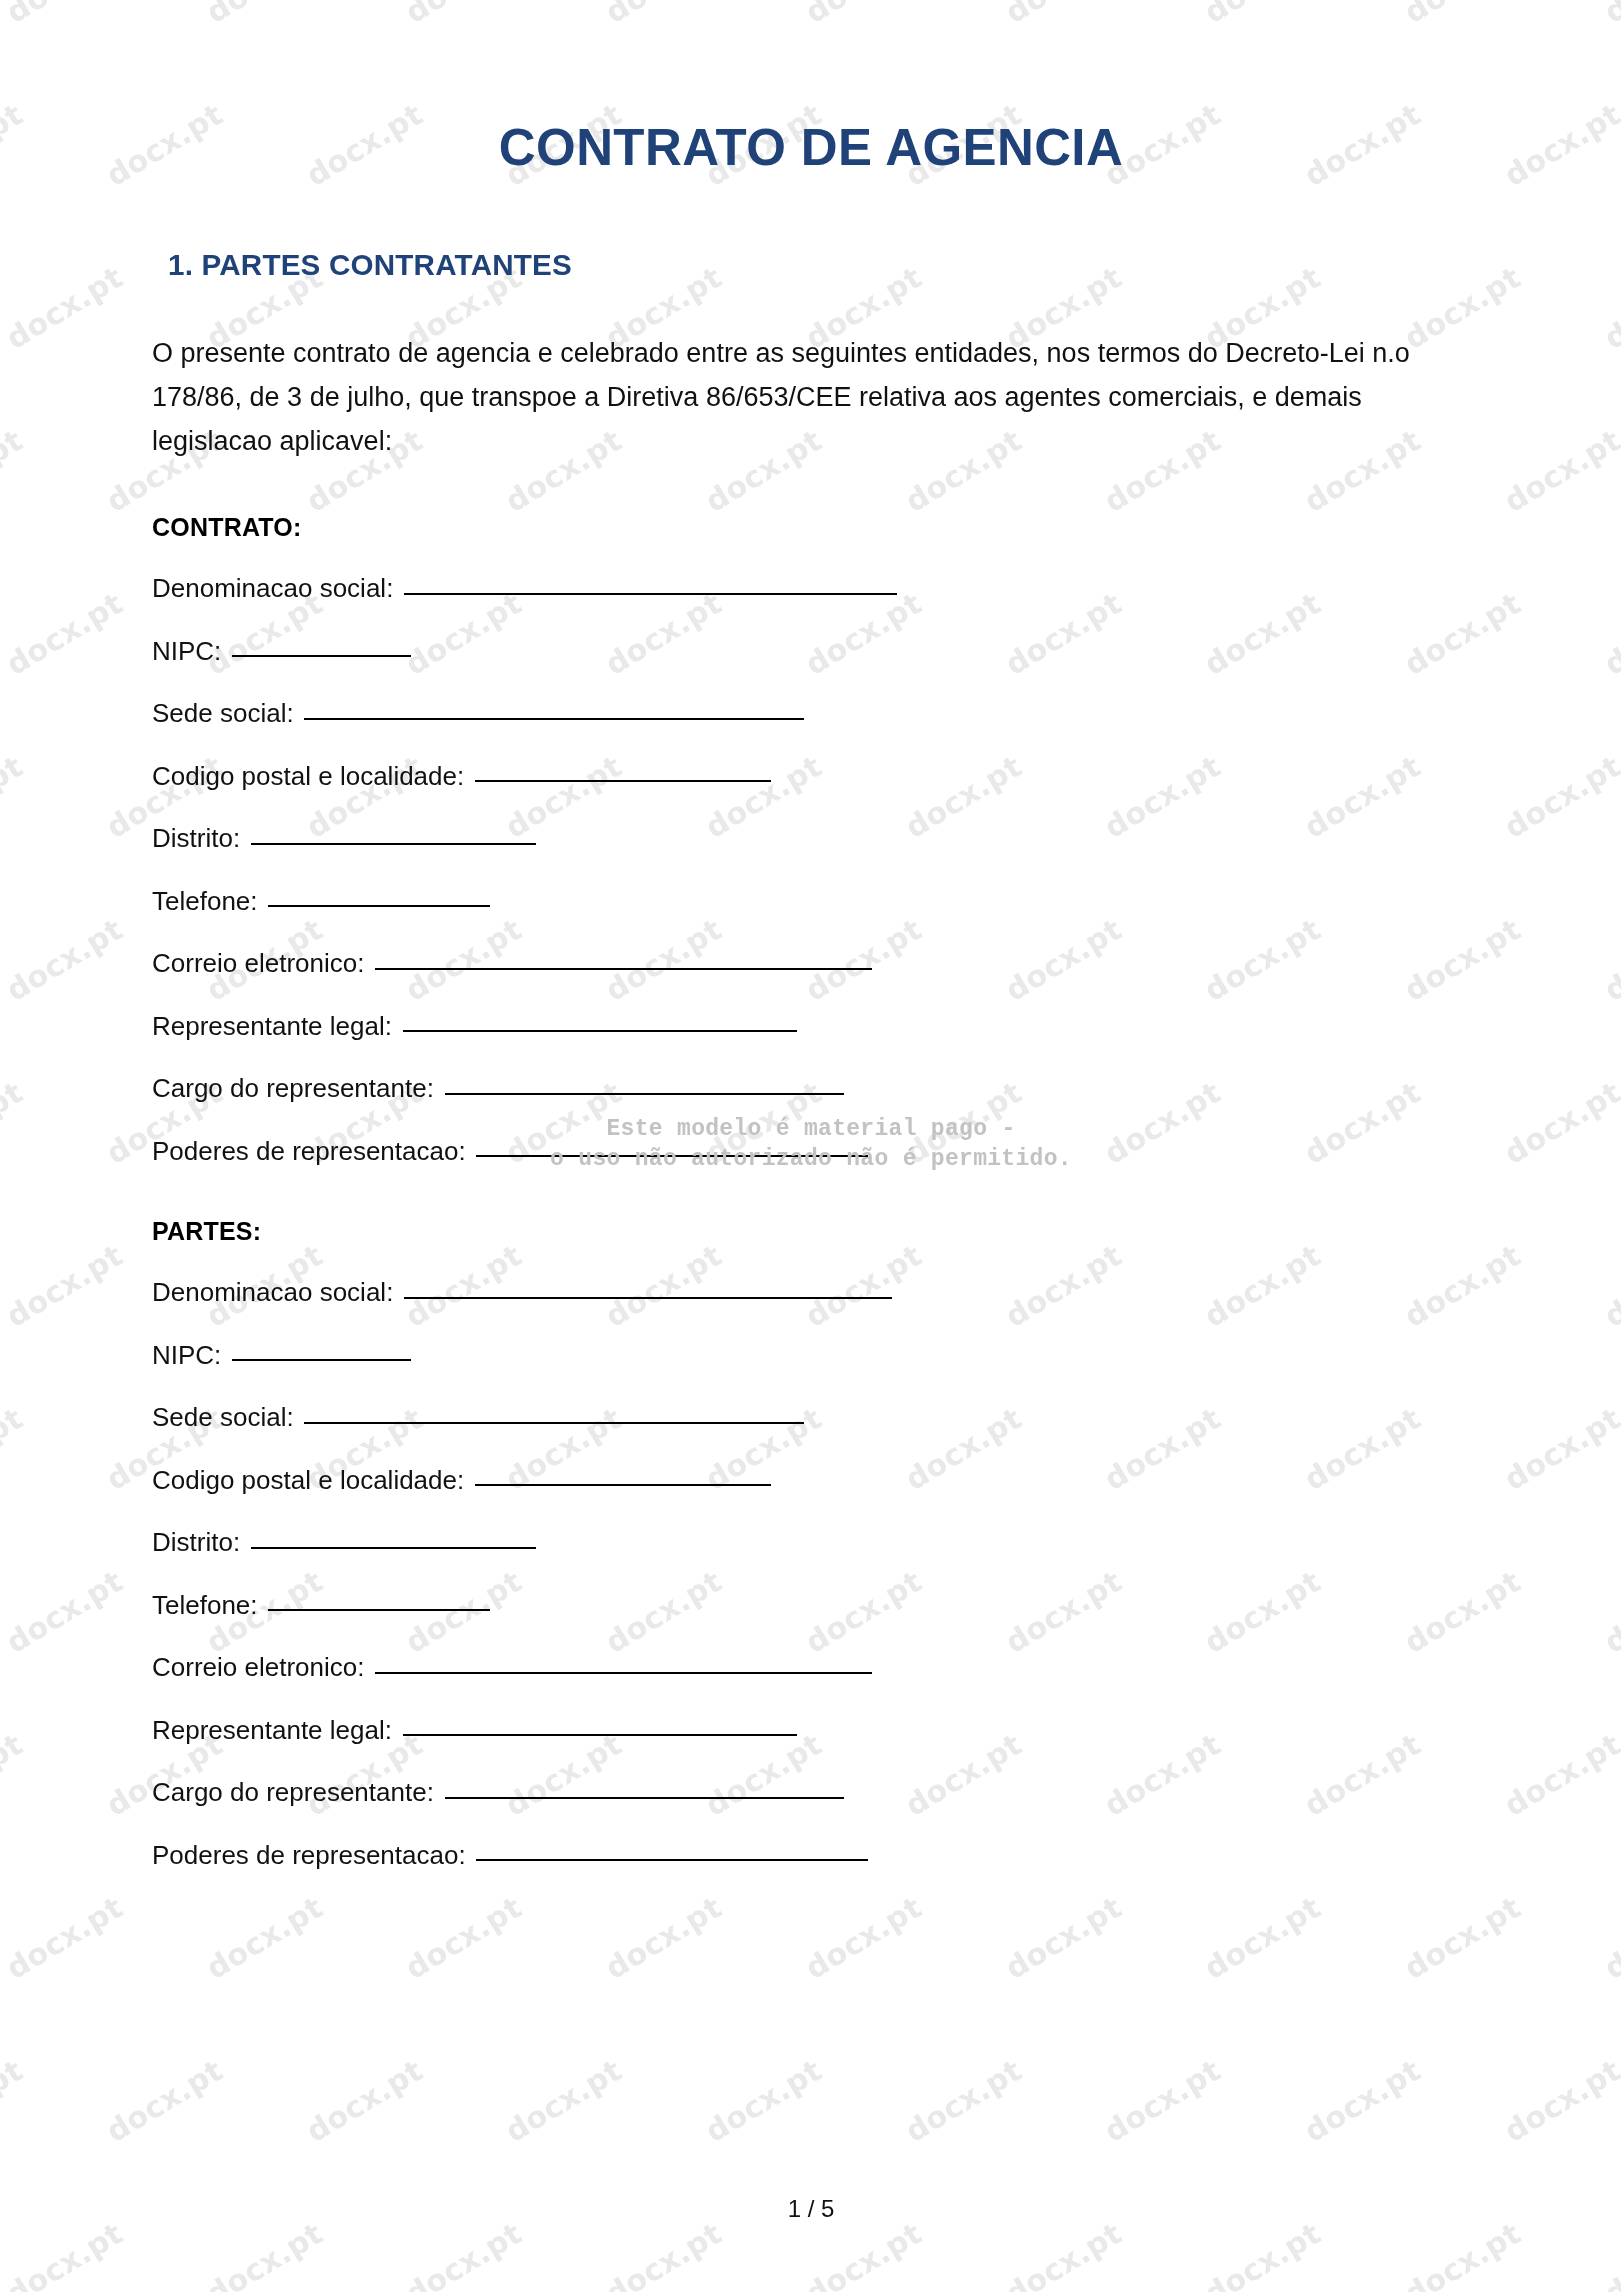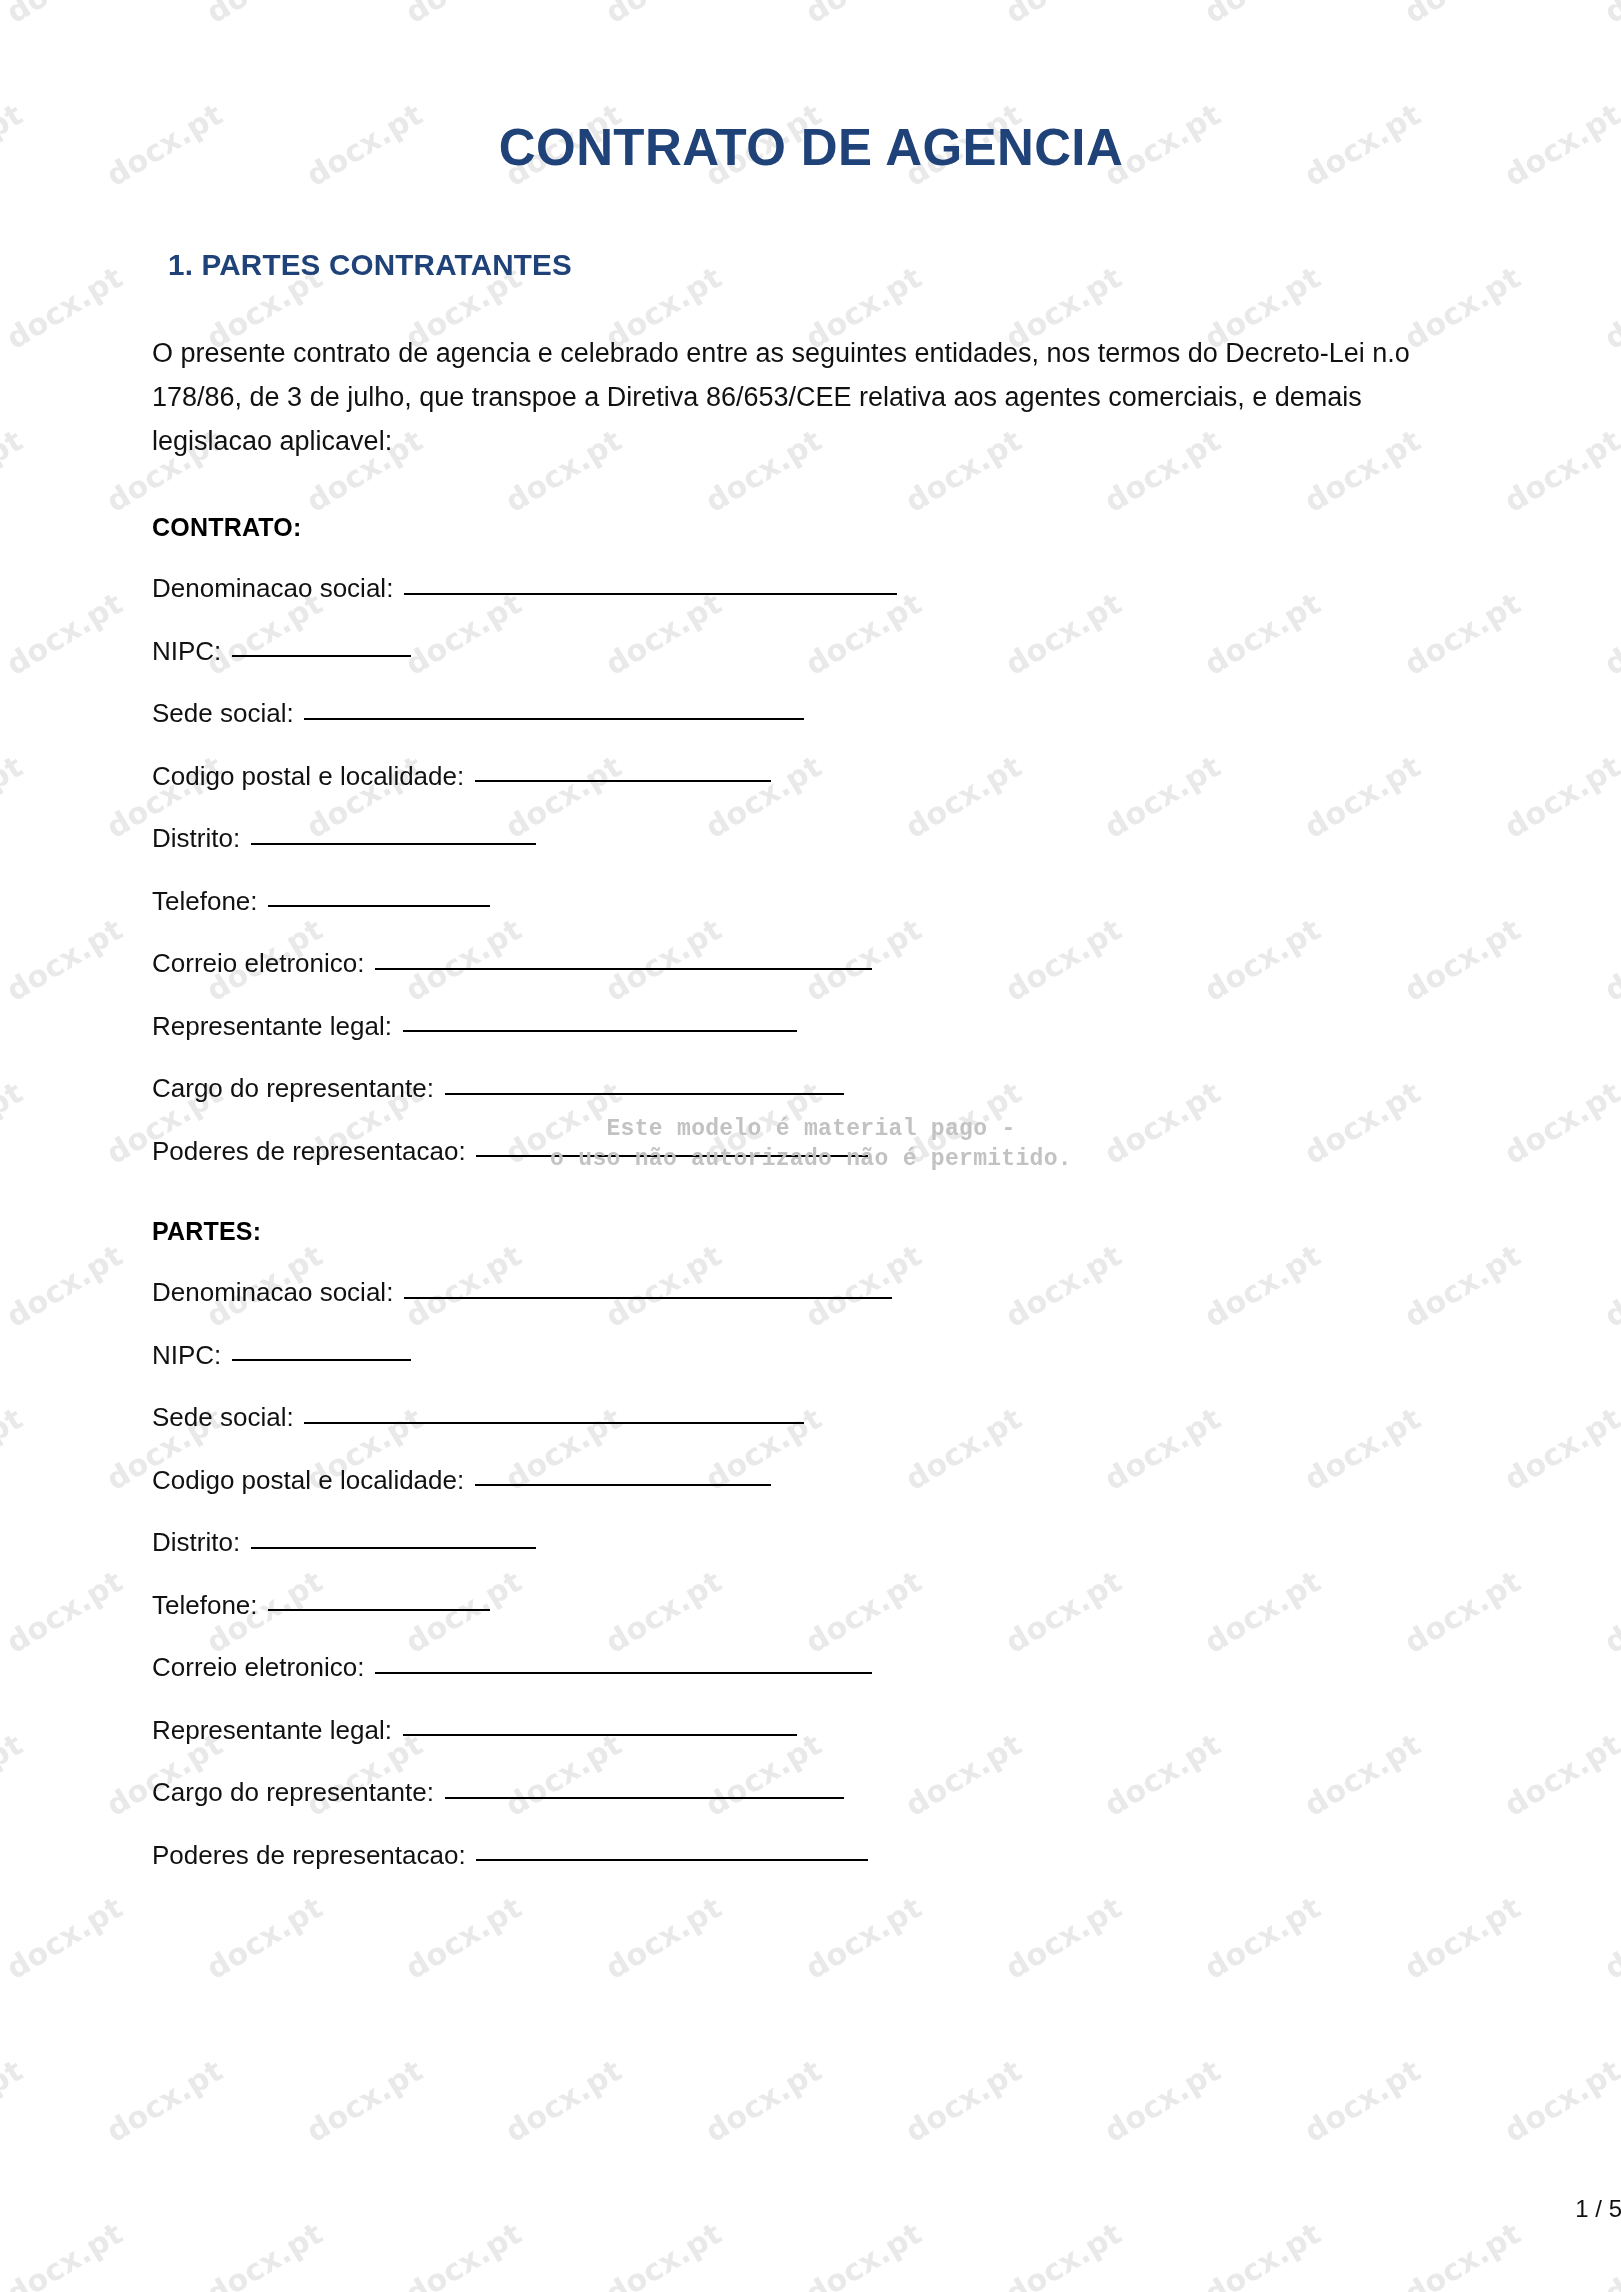--- a/index.html
+++ b/index.html
@@ -137,21 +137,21 @@
     letter-spacing: 0.3px;
   }
 
   
   .page-footer {
     position: absolute;
     z-index: 2;
     left: 0;
     right: 0;
     bottom: 70px;
-    text-align: right;
+    text-align: center;
     font-size: 24px;
     color: #111111;
     font-family: "Liberation Sans", sans-serif;
   }
 </style>
 </head>
 <body>
 
 <div class="page">
 

